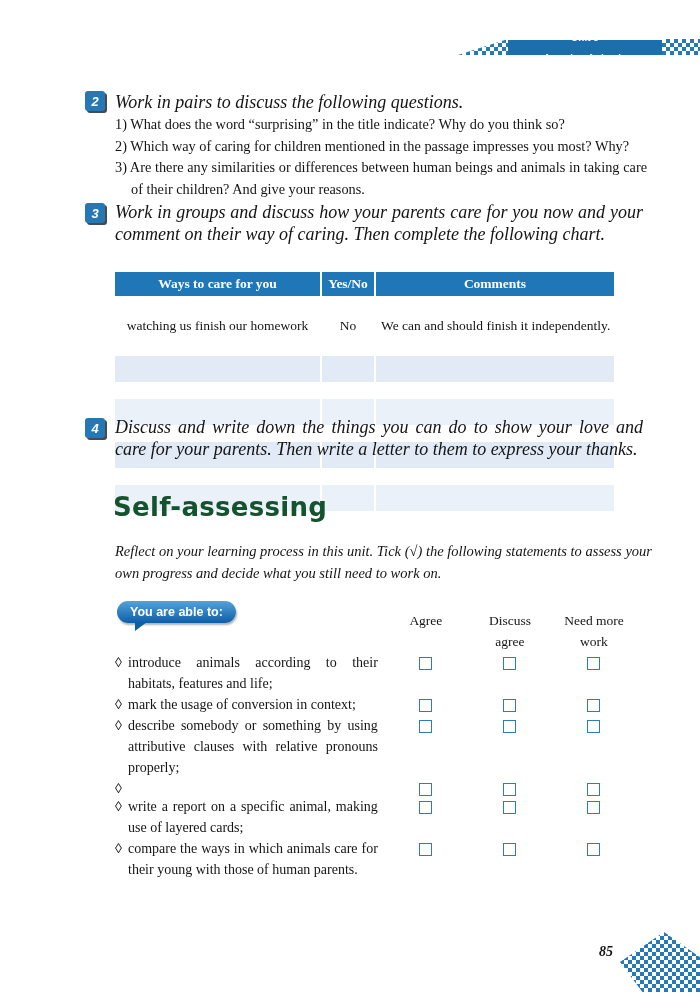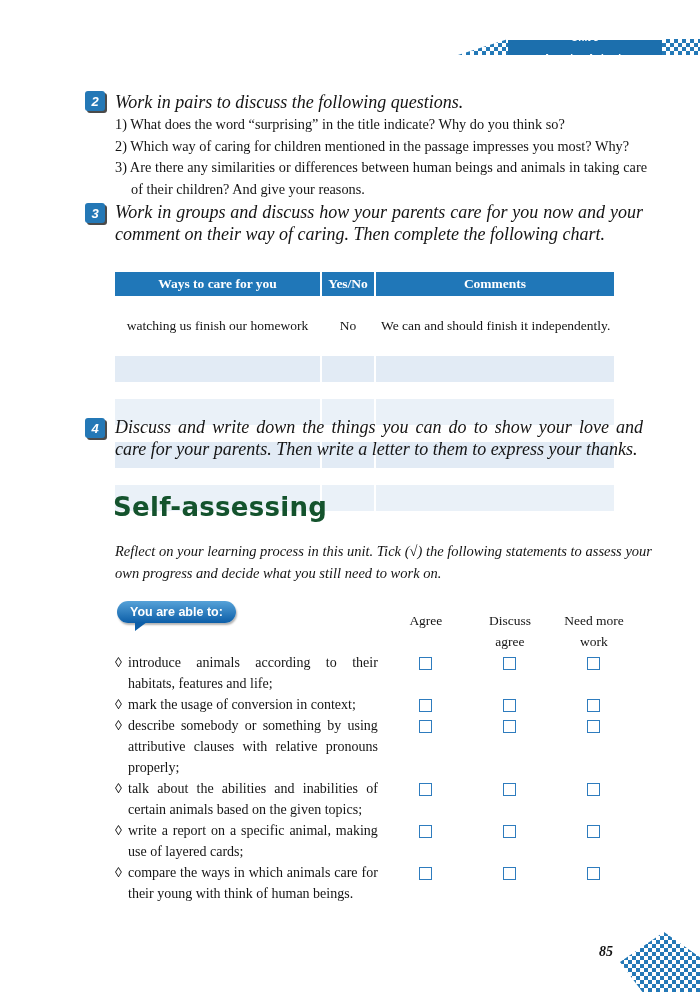--- a/index.html
+++ b/index.html
@@ -186,21 +186,20 @@
           <span class="cb"></span>
         </div>
       <div class="acell">
           <span class="cb"></span>
         </div>
     </div>
 
     <div class="arow">
       <div class="atext">
         <span class="bullet">◊</span>
-        <span>talk about the abilities and inabilities of certain animals based on the given topics;</span>
       </div>
       <div class="acell">
           <span class="cb"></span>
         </div>
       <div class="acell">
           <span class="cb"></span>
         </div>
       <div class="acell">
           <span class="cb"></span>
         </div>
@@ -218,21 +217,21 @@
           <span class="cb"></span>
         </div>
       <div class="acell">
           <span class="cb"></span>
         </div>
     </div>
 
     <div class="arow">
       <div class="atext">
         <span class="bullet">◊</span>
-        <span>compare the ways in which animals care for their young with think of human beings.</span>
+        <span>compare the ways in which animals care for their young with those of human parents.</span>
       </div>
       <div class="acell">
           <span class="cb"></span>
         </div>
       <div class="acell">
           <span class="cb"></span>
         </div>
       <div class="acell">
           <span class="cb"></span>
         </div>

